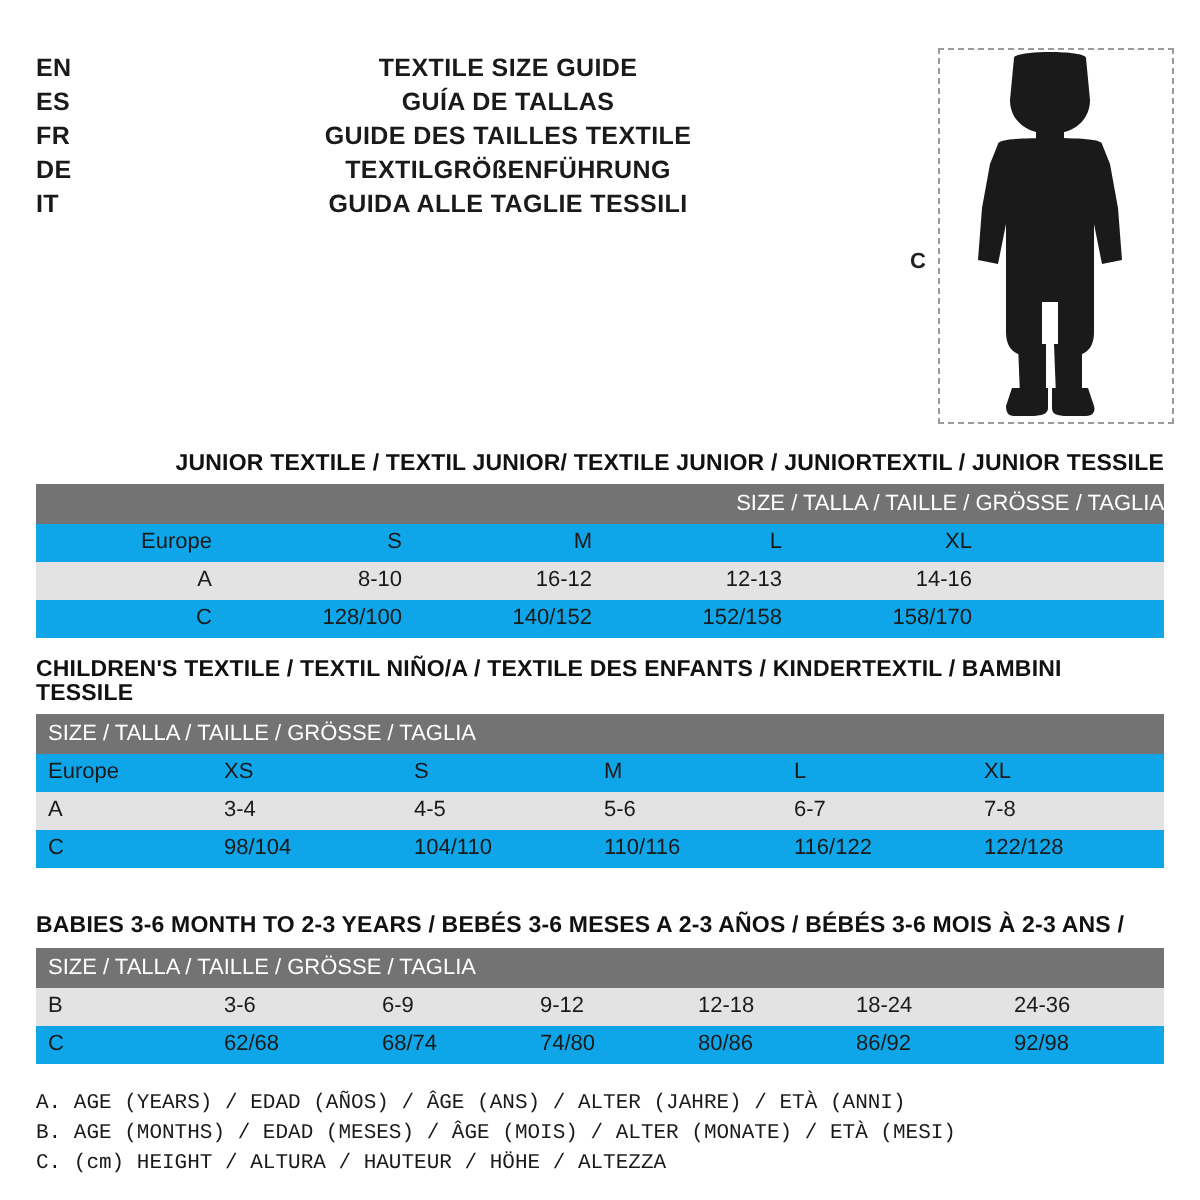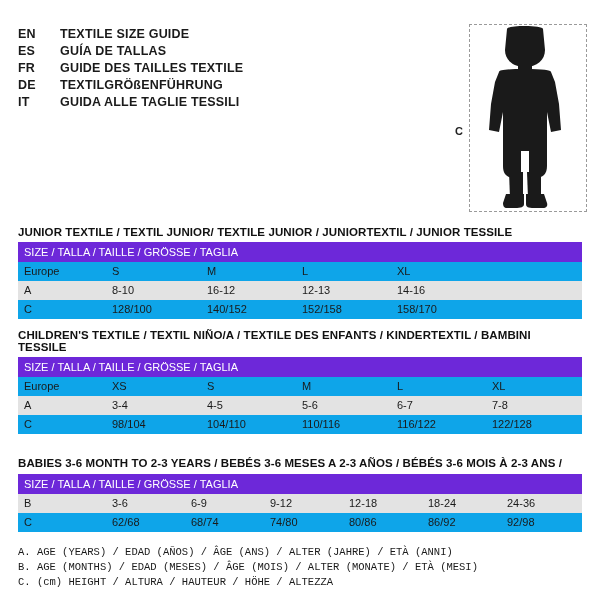--- a/index.html
+++ b/index.html
@@ -36,20 +36,21 @@
     font-size: 12.5px;
     font-weight: bold;
     letter-spacing: 0.2px;
   }
   .lang-code {
     width: 42px;
     flex: 0 0 42px;
   }
   .lang-title {
     flex: 1 1 auto;
+    text-align: center;
   }
 
   
   .figure-area {
     position: absolute;
     left: 455px;
     top: 8px;
     width: 135px;
     height: 195px;
   }
@@ -97,21 +98,21 @@
     width: 100%;
     table-layout: fixed;
     font-size: 11px;
   }
   table.size-table td {
     padding: 3px 0 3px 6px;
     vertical-align: middle;
     line-height: 13px;
   }
   tr.head-row td {
-    background: #6d28d9;
+    background: #737373;
     color: #ffffff;
     font-weight: normal;
     font-size: 11px;
     height: 16px;
     padding-top: 2px;
     padding-bottom: 2px;
   }
   tr.alt-row td {
     background: #e3e3e3;
   }
@@ -182,21 +183,21 @@
 
         <path d="M50 146 L64 146 L64 172 L51 172 Z"></path>
 
         <path d="M29 168 L47 168 L47 178 C47 181 44 182 38 182 L30 182 C27 182 26 180 26 177 Z"></path>
 
         <path d="M49 168 L67 168 L70 177 C71 180 69 182 66 182 L57 182 C51 182 49 181 49 178 Z"></path>
       </g>
     </svg>
   </div>
 
-  <div class="section" style="top:214px;">
+  <div class="section" style="top:214px;text-align:right;">
     <div class="section-title">JUNIOR TEXTILE / TEXTIL JUNIOR/ TEXTILE JUNIOR / JUNIORTEXTIL / JUNIOR TESSILE</div>
     <table class="size-table">
       <colgroup>
         <col style="width:88px;">
         <col style="width:95px;">
         <col style="width:95px;">
         <col style="width:95px;">
         <col style="width:95px;">
         <col style="width:96px;">
       </colgroup>

